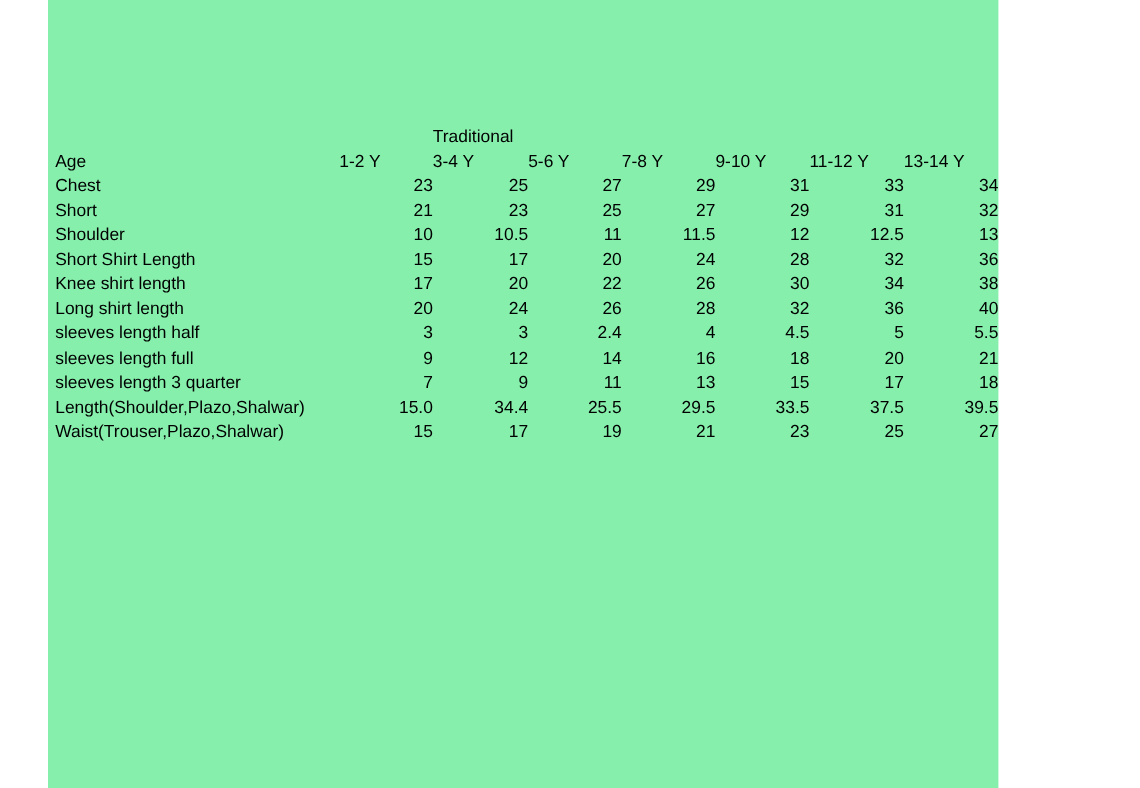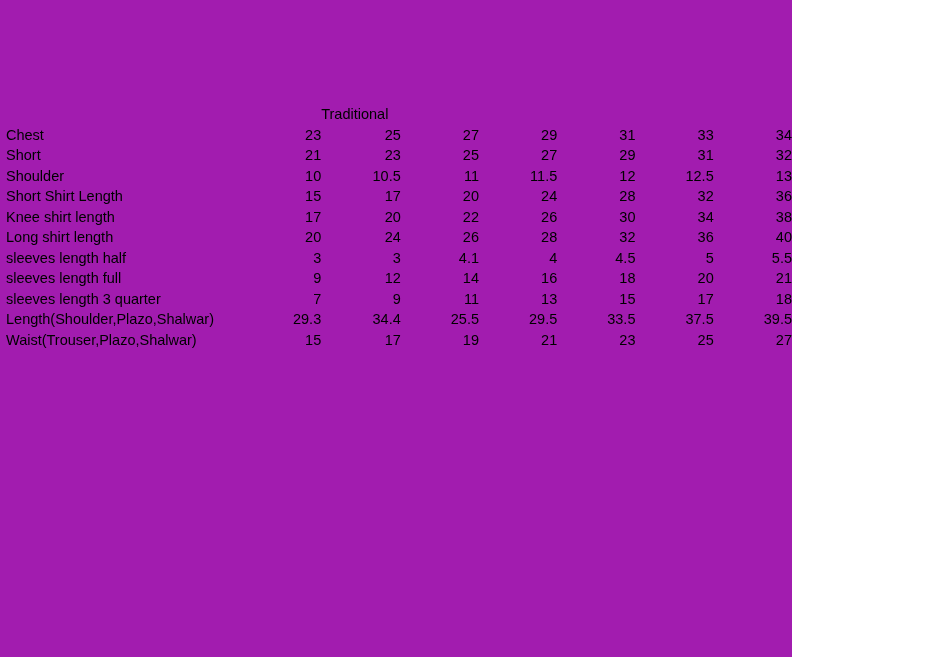--- a/index.html
+++ b/index.html
@@ -11,21 +11,22 @@
     width: 950px;
     height: 657px;
     font-family: "Liberation Sans", sans-serif;
     color: #000000;
     overflow: hidden;
   }
   .sheet {
     position: relative;
     width: 792px;
     height: 657px;
-    background: #a21caf;
+    background: #86efac;
+    margin-left: 40px;
   }
   table.size-table {
     position: absolute;
     left: 6px;
     top: 104px;
     border-collapse: collapse;
     font-size: 14.5px;
     line-height: 1.0;
   }
   table.size-table td {
@@ -63,20 +64,30 @@
     <tbody>
       <tr>
         <td class="label"></td>
         <td class="hdr"></td>
         <td class="hdr banner-cell">Traditional</td>
         <td class="hdr"></td>
         <td class="hdr"></td>
         <td class="hdr"></td>
         <td class="hdr"></td>
         <td class="hdr"></td>
+      </tr>
+      <tr>
+        <td class="label">Age</td>
+        <td class="hdr">1-2 Y</td>
+        <td class="hdr">3-4 Y</td>
+        <td class="hdr">5-6 Y</td>
+        <td class="hdr">7-8 Y</td>
+        <td class="hdr">9-10 Y</td>
+        <td class="hdr">11-12 Y</td>
+        <td class="hdr">13-14 Y</td>
       </tr>
 
       <tr>
         <td class="label">Chest</td>
         <td class="val">23</td>
         <td class="val">25</td>
         <td class="val">27</td>
         <td class="val">29</td>
         <td class="val">31</td>
         <td class="val">33</td>
@@ -129,21 +140,21 @@
         <td class="val">26</td>
         <td class="val">28</td>
         <td class="val">32</td>
         <td class="val">36</td>
         <td class="val">40</td>
       </tr>
       <tr>
         <td class="label">sleeves length half</td>
         <td class="val">3</td>
         <td class="val">3</td>
-        <td class="val">4.1</td>
+        <td class="val">2.4</td>
         <td class="val">4</td>
         <td class="val">4.5</td>
         <td class="val">5</td>
         <td class="val">5.5</td>
       </tr>
       <tr>
         <td class="label">sleeves length full</td>
         <td class="val">9</td>
         <td class="val">12</td>
         <td class="val">14</td>
@@ -157,21 +168,21 @@
         <td class="val">7</td>
         <td class="val">9</td>
         <td class="val">11</td>
         <td class="val">13</td>
         <td class="val">15</td>
         <td class="val">17</td>
         <td class="val">18</td>
       </tr>
       <tr>
         <td class="label">Length(Shoulder,Plazo,Shalwar)</td>
-        <td class="val">29.3</td>
+        <td class="val">15.0</td>
         <td class="val">34.4</td>
         <td class="val">25.5</td>
         <td class="val">29.5</td>
         <td class="val">33.5</td>
         <td class="val">37.5</td>
         <td class="val">39.5</td>
       </tr>
       <tr>
         <td class="label">Waist(Trouser,Plazo,Shalwar)</td>
         <td class="val">15</td>

